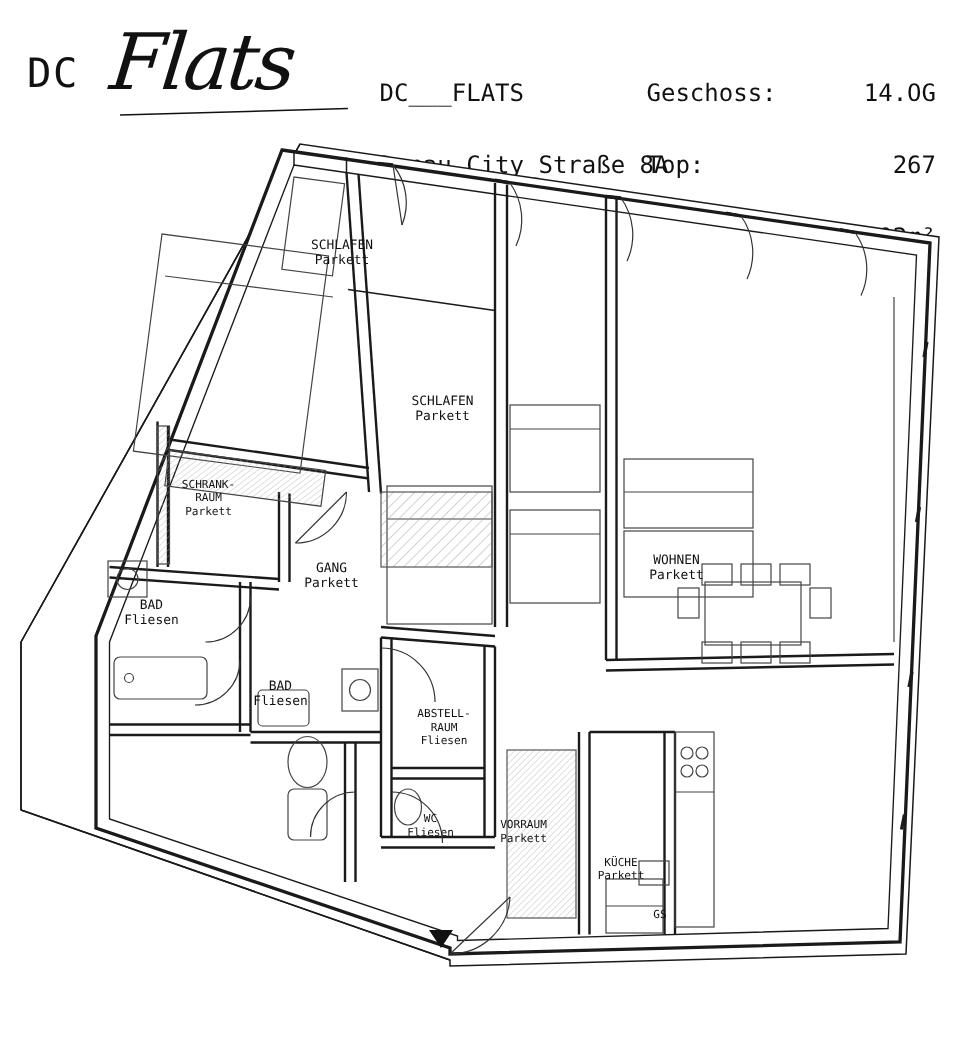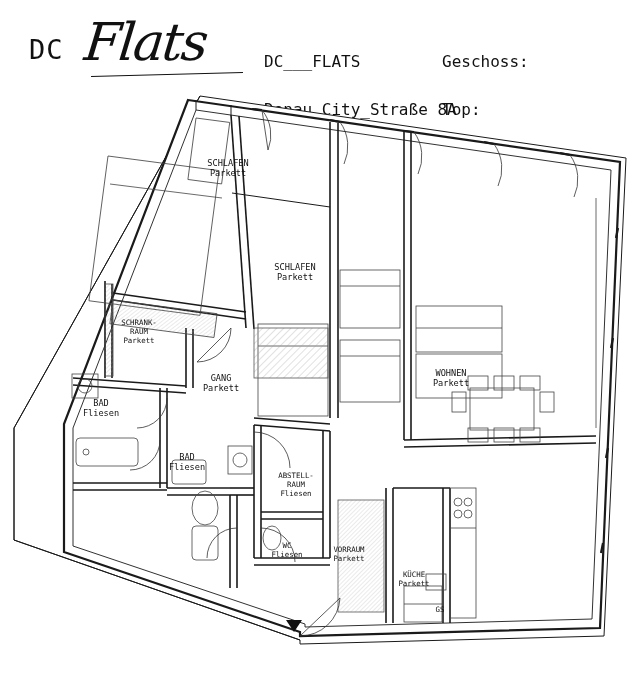--- a/index.html
+++ b/index.html
@@ -6,21 +6,21 @@
   body{
     width:640px;height:692px;
     background:#ffffff;
     font-family:"DejaVu Sans Mono", monospace;
     color:#111;
     position:relative;
     overflow:hidden;
   }
   
   #header{
-    position:absolute;left:17px;top:0;width:543px;height:90px;
+    position:absolute;left:6px;top:0;width:543px;height:90px;
   }
   #logo-block{
     position:absolute;left:8px;top:14px;width:230px;height:70px;
   }
   #logo-dc{
     position:absolute;left:4px;top:20px;
     font-family:"DejaVu Sans Mono", monospace;
     font-size:27px;letter-spacing:1px;color:#111;
   }
   #logo-script{
@@ -78,20 +78,25 @@
     <span class="hdr-line">Donau_City_Straße 8A</span>
     <span class="hdr-line">1220 Wien</span>
   </div>
 
   <div id="hdr-labels" class="hdr-col">
     <span class="hdr-line">Geschoss:</span>
     <span class="hdr-line">Top:</span>
     <span class="hdr-line">Wohnnutzfläche:</span>
   </div>
 
+  <div id="hdr-values" class="hdr-col">
+    <span class="hdr-line">14.OG</span>
+    <span class="hdr-line">267</span>
+    <span class="hdr-line">ca. 92m²</span>
+  </div>
 </div>
 
 <div id="plan">
 <svg width="640" height="604" viewBox="0 0 640 604" xmlns="http://www.w3.org/2000/svg">
   <defs>
     <pattern id="hatch" width="5" height="5" patternUnits="userSpaceOnUse" patternTransform="rotate(45)">
       <line x1="0" y1="0" x2="0" y2="5" stroke="#9a9a9a" stroke-width="0.6"></line>
     </pattern>
     <pattern id="hatchTight" width="3" height="3" patternUnits="userSpaceOnUse" patternTransform="rotate(45)">
       <line x1="0" y1="0" x2="0" y2="3" stroke="#aaa" stroke-width="0.5"></line>

